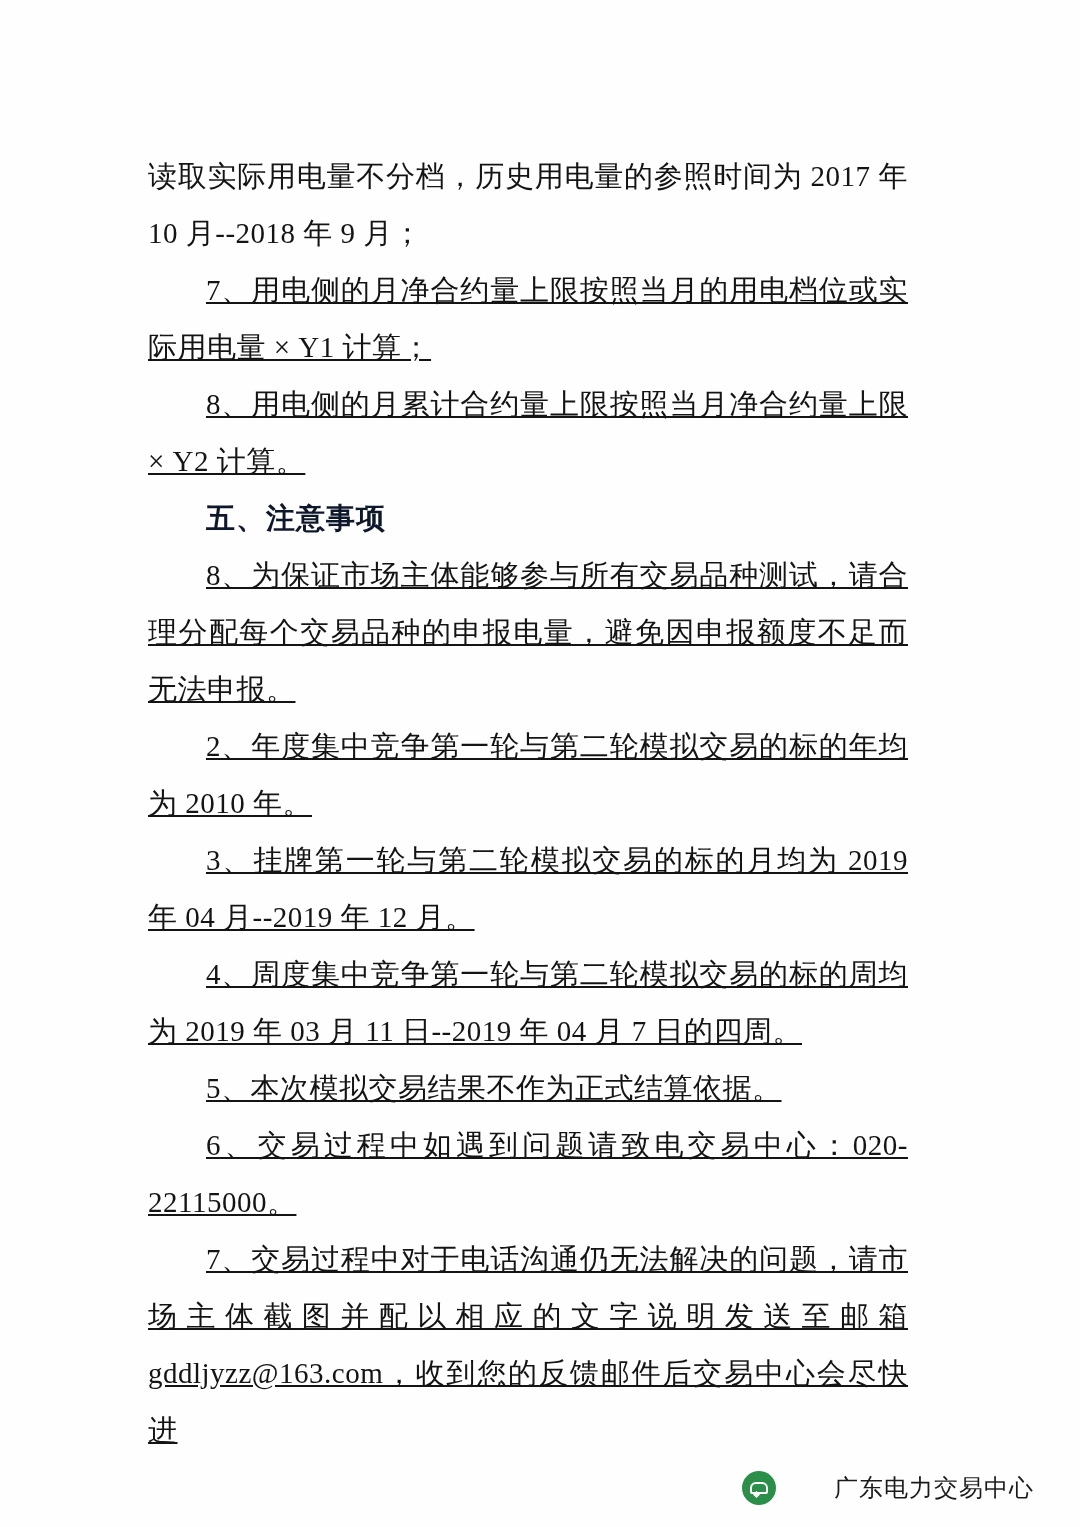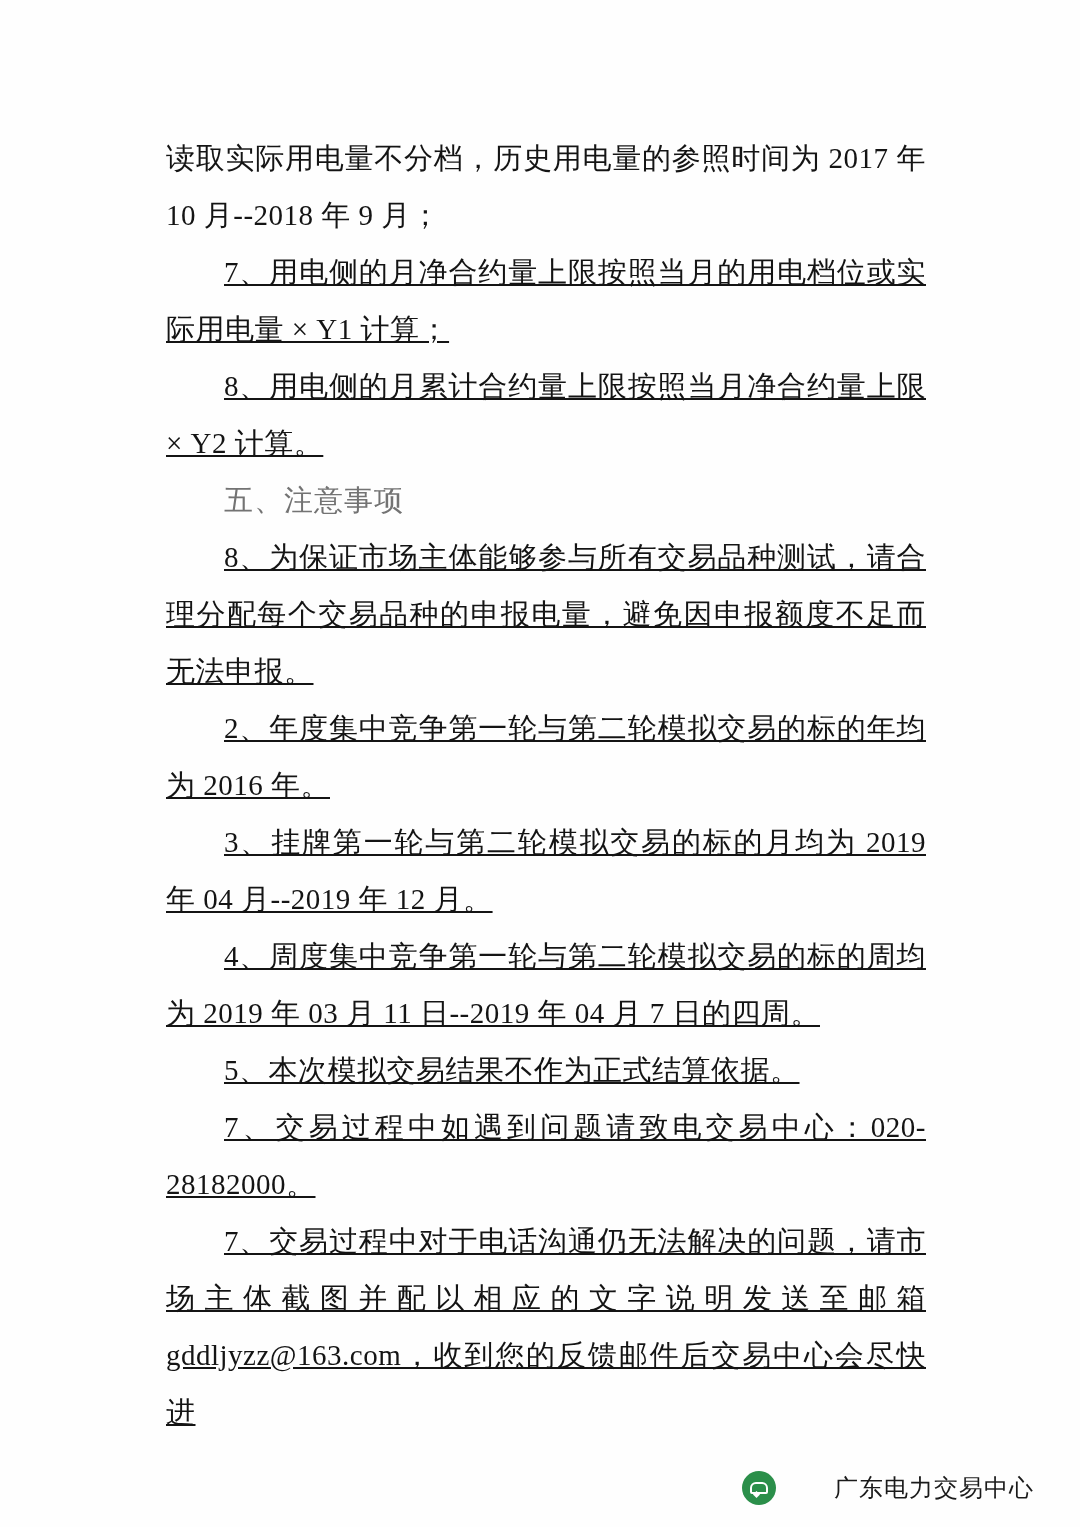--- a/index.html
+++ b/index.html
@@ -19,44 +19,43 @@
     position: absolute;
     left: 0;
     top: 0;
     width: 1080px;
     height: 1527px;
     background: #fefefe;
   }
   .content {
     position: absolute;
     left: 148px;
-    top: 130px;
+    top: 148px;
     width: 760px;
-    margin-left: 18px;
   }
   .para {
     font-size: 29px;
     line-height: 57px;
     letter-spacing: 0.5px;
     text-align: justify;
     text-justify: inter-character;
     margin: 0;
     color: #141414;
   }
   .indent {
     text-indent: 58px;
     text-decoration: underline;
   }
   .heading {
     font-size: 29px;
     line-height: 57px;
-    font-weight: normal;
+    font-weight: bold;
     text-indent: 58px;
     margin: 0;
-    color: #737373;
+    color: #0f172a;
     letter-spacing: 1px;
   }
   .footer {
     position: absolute;
     right: 46px;
     bottom: 22px;
     display: flex;
     align-items: center;
     gap: 10px;
   }
@@ -106,29 +105,29 @@
     <p class="para">读取实际用电量不分档，历史用电量的参照时间为 2017 年 10 月--2018 年 9 月；</p>
 
     <p class="para indent">7、用电侧的月净合约量上限按照当月的用电档位或实际用电量 × Y1 计算；</p>
 
     <p class="para indent">8、用电侧的月累计合约量上限按照当月净合约量上限 × Y2 计算。</p>
 
     <p class="heading">五、注意事项</p>
 
     <p class="para indent">8、为保证市场主体能够参与所有交易品种测试，请合理分配每个交易品种的申报电量，避免因申报额度不足而无法申报。</p>
 
-    <p class="para indent">2、年度集中竞争第一轮与第二轮模拟交易的标的年均为 2016 年。</p>
+    <p class="para indent">2、年度集中竞争第一轮与第二轮模拟交易的标的年均为 2010 年。</p>
 
     <p class="para indent">3、挂牌第一轮与第二轮模拟交易的标的月均为 2019 年 04 月--2019 年 12 月。</p>
 
     <p class="para indent">4、周度集中竞争第一轮与第二轮模拟交易的标的周均为 2019 年 03 月 11 日--2019 年 04 月 7 日的四周。</p>
 
     <p class="para indent">5、本次模拟交易结果不作为正式结算依据。</p>
 
-    <p class="para indent">7、交易过程中如遇到问题请致电交易中心：020-28182000。</p>
+    <p class="para indent">6、交易过程中如遇到问题请致电交易中心：020-22115000。</p>
 
     <p class="para indent">7、交易过程中对于电话沟通仍无法解决的问题，请市场主体截图并配以相应的文字说明发送至邮箱 gddljyzz@163.com，收到您的反馈邮件后交易中心会尽快进</p>
 
   </div>
 
   <div class="footer">
     <span class="footer-logo"></span>
     <span class="footer-text">广东电力交易中心</span>
   </div>
 </div>

